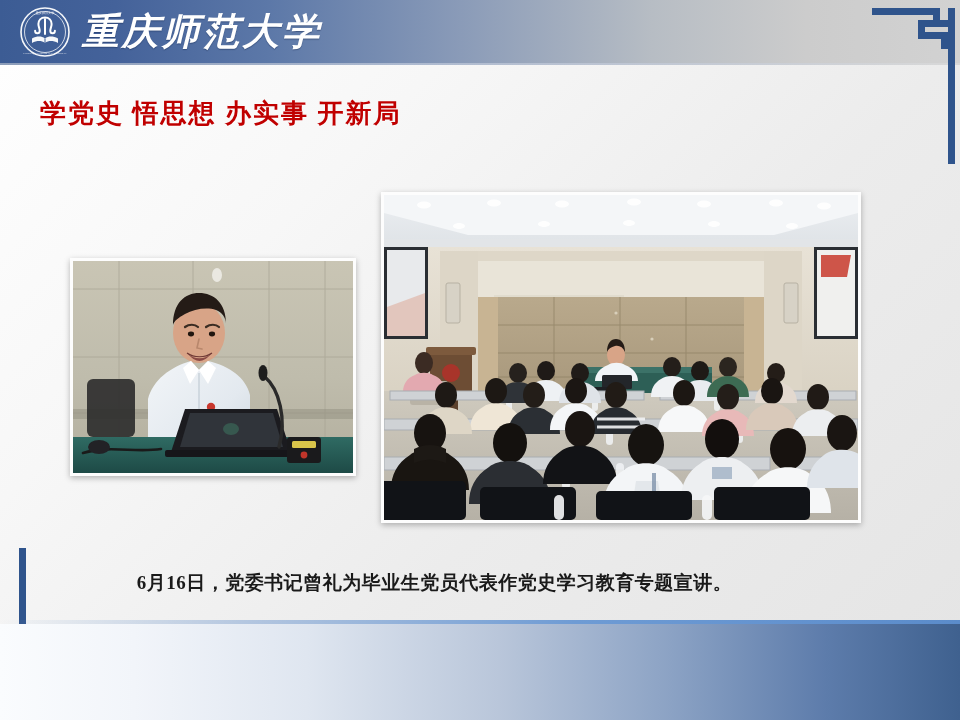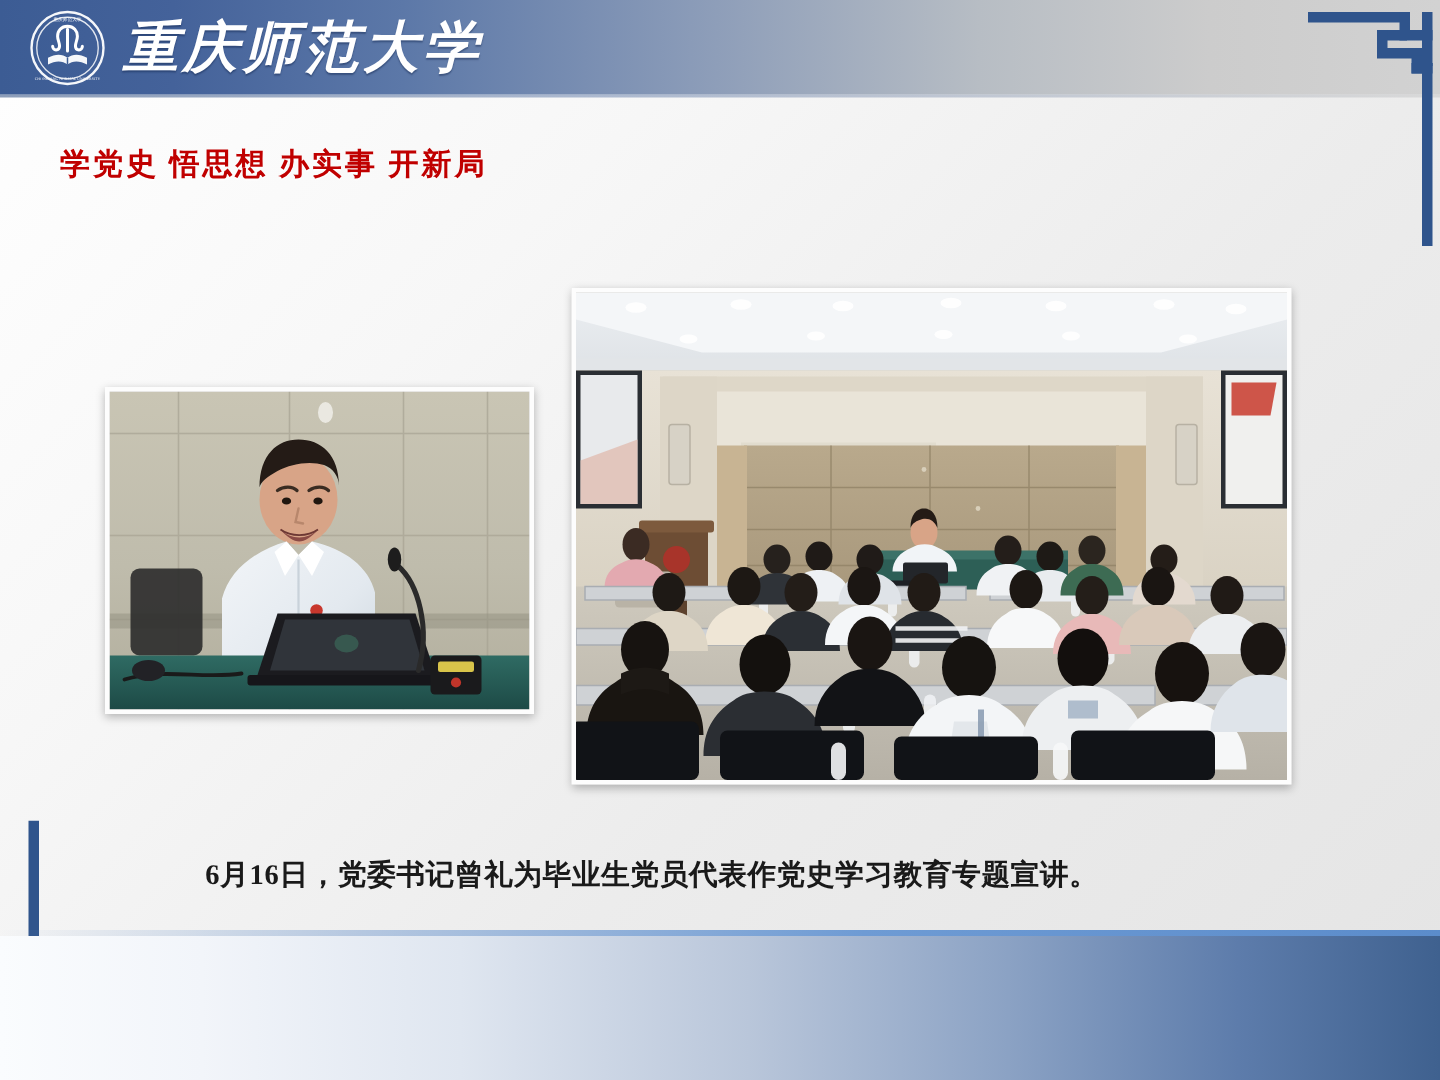--- a/index.html
+++ b/index.html
@@ -71,21 +71,21 @@
     position: absolute;
   }
   .orn-tr { right: 0px; top: 8px; }
   .orn-bl { left: 14px; bottom: 12px; }
 
   
   .slide-title {
     position: absolute;
     left: 40px; top: 96px;
     font-family: "Liberation Serif", "DejaVu Serif", serif;
-    font-size: 20px;
+    font-size: 26px;
     font-weight: 700;
     color: #c00000;
     letter-spacing: 2px;
     white-space: nowrap;
     text-shadow: 0 1px 0 rgba(255,255,255,.6);
   }
 
   
   .photo {
     position: absolute;

